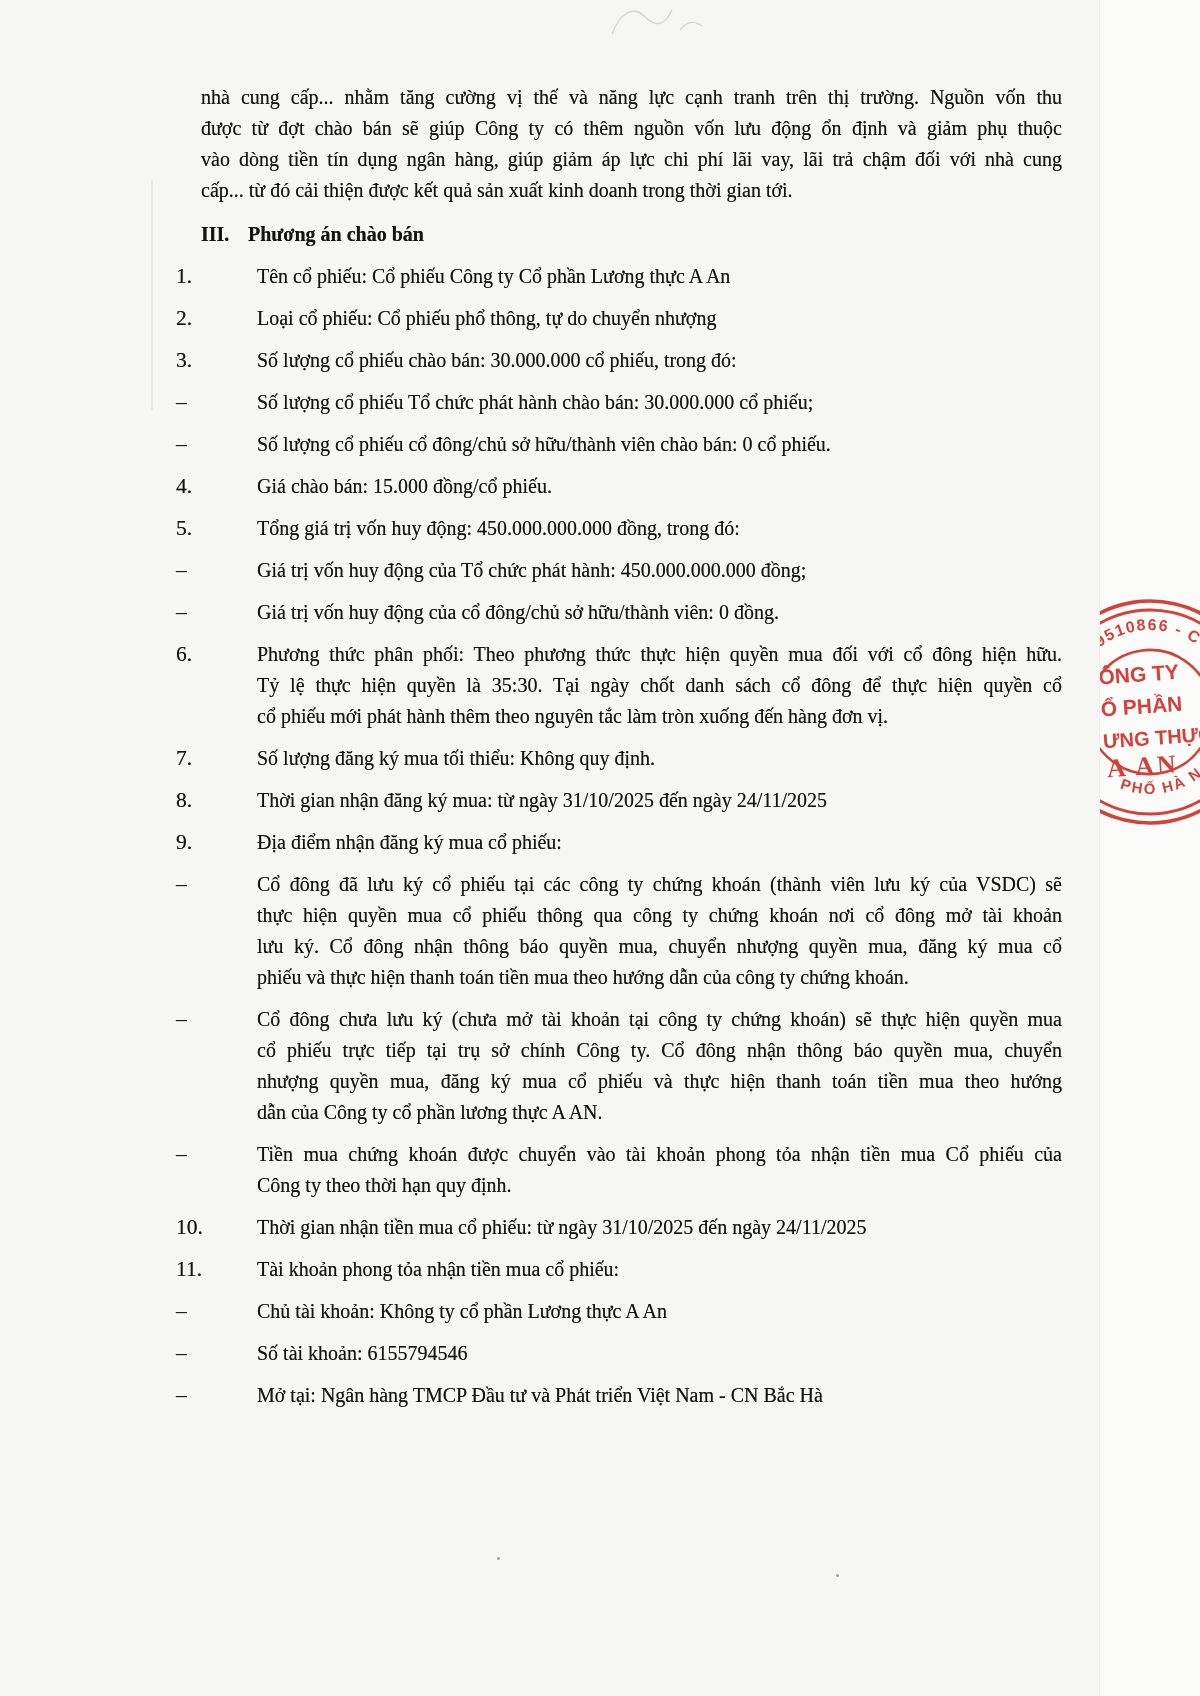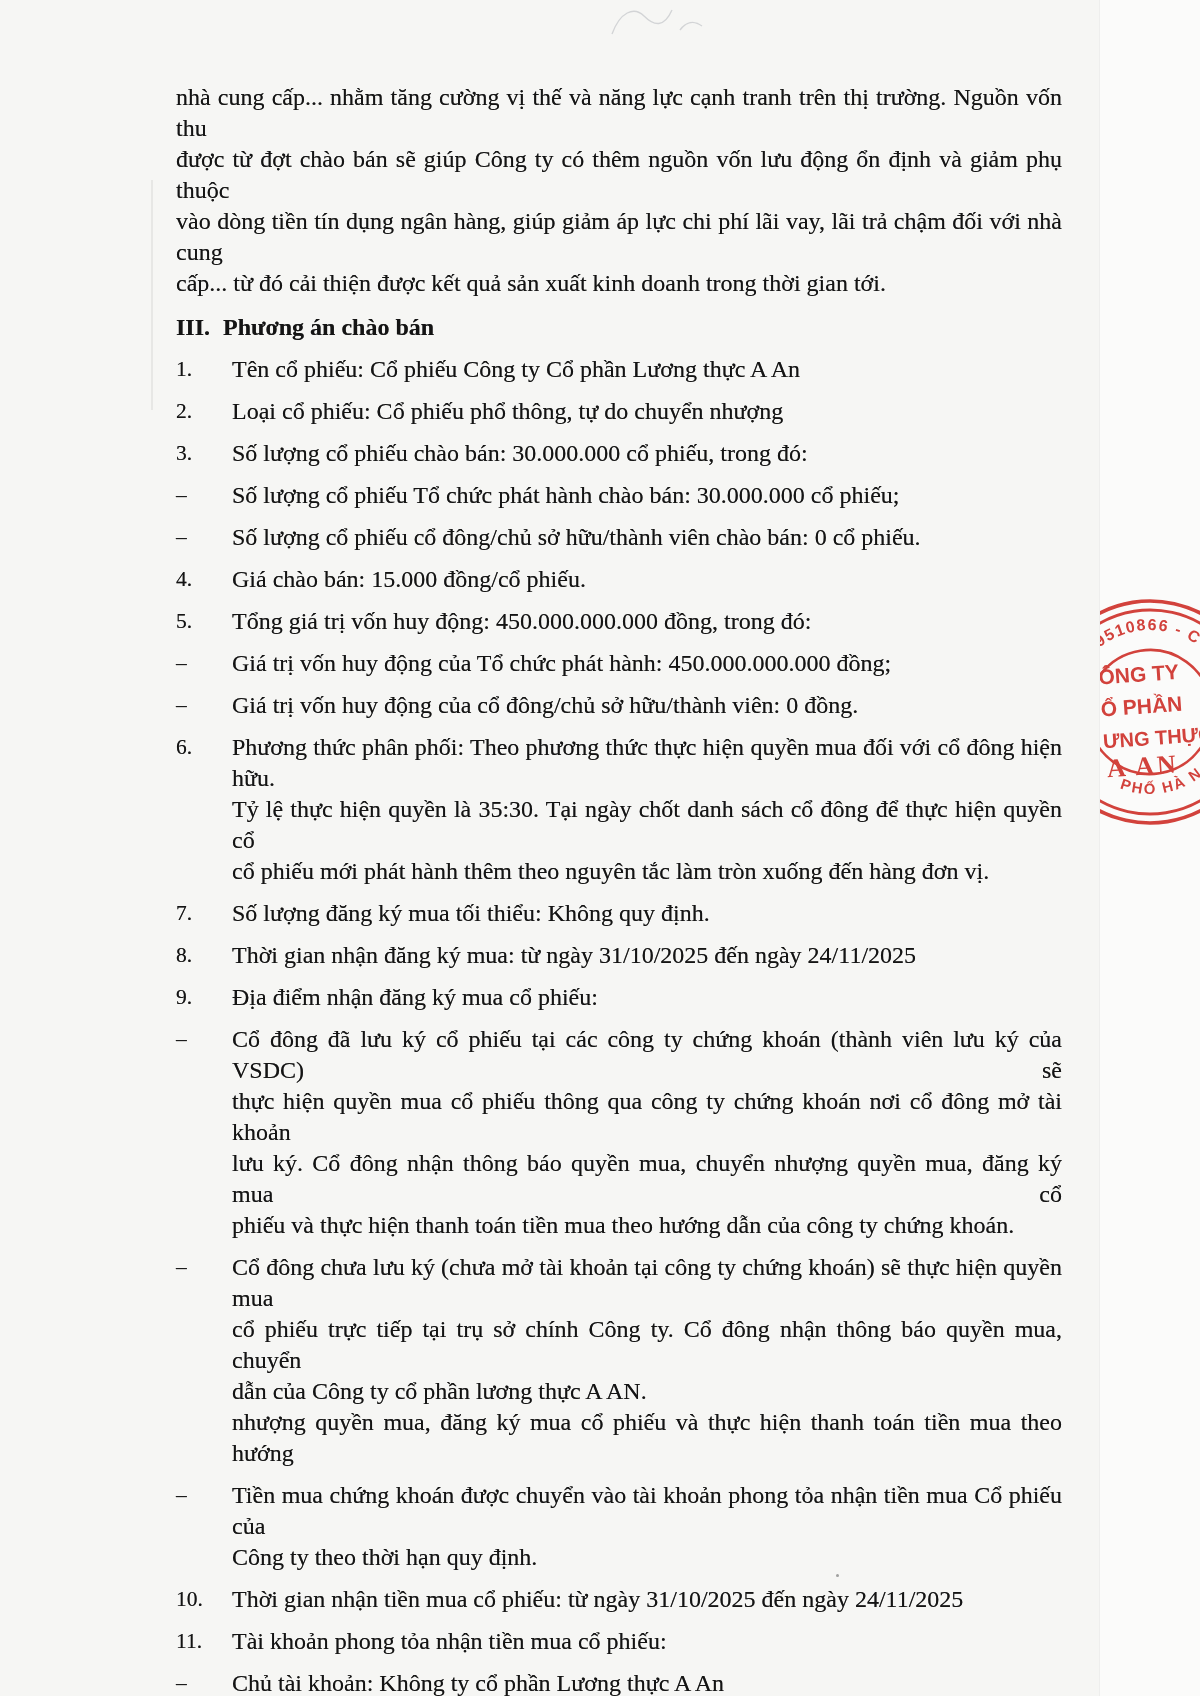--- a/index.html
+++ b/index.html
@@ -20,23 +20,24 @@
   }
   .scan-noise-top{position:absolute;left:600px;top:0;opacity:.45;}
   .speck{position:absolute;width:3px;height:3px;border-radius:50%;background:#5a5a5a;opacity:.55;}
 
   .doc{
     position:absolute;left:0;top:0;width:1200px;
     padding:82px 0 0 176px;box-sizing:border-box;
   }
   .content{width:886px;}
   .ln{
-    font-size:24px;line-height:31px;
+    font-size:20px;line-height:31px;
     text-align:justify;
     text-shadow:0 0 .5px rgba(0,0,0,.55);
+    margin-left:25px;
   }
   .jl{text-align-last:justify;}
   .heading{display:flex;margin-top:13px;font-weight:bold;}
   .heading .hmark{width:47px;flex:none;}
   .item{display:flex;margin-top:11px;}
   .marker{
     width:56px;flex:none;font-size:21.5px;line-height:31px;
     text-shadow:0 0 .5px rgba(0,0,0,.55);
   }
   .itext{flex:1;min-width:0;}
@@ -162,22 +163,22 @@
         <div class="ln jl">thực hiện quyền mua cổ phiếu thông qua công ty chứng khoán nơi cổ đông mở tài khoản</div>
         <div class="ln jl">lưu ký. Cổ đông nhận thông báo quyền mua, chuyển nhượng quyền mua, đăng ký mua cổ</div>
         <div class="ln">phiếu và thực hiện thanh toán tiền mua theo hướng dẫn của công ty chứng khoán.</div>
       </div>
     </div>
     <div class="item">
       <div class="marker">–</div>
       <div class="itext">
         <div class="ln jl">Cổ đông chưa lưu ký (chưa mở tài khoản tại công ty chứng khoán) sẽ thực hiện quyền mua</div>
         <div class="ln jl">cổ phiếu trực tiếp tại trụ sở chính Công ty. Cổ đông nhận thông báo quyền mua, chuyển</div>
+        <div class="ln jl">nhượng quyền mua, đăng ký mua cổ phiếu và thực hiện thanh toán tiền mua theo hướng</div>
         <div class="ln">dẫn của Công ty cổ phần lương thực A AN.</div>
-        <div class="ln jl">nhượng quyền mua, đăng ký mua cổ phiếu và thực hiện thanh toán tiền mua theo hướng</div>
       </div>
     </div>
     <div class="item">
       <div class="marker">–</div>
       <div class="itext">
         <div class="ln jl">Tiền mua chứng khoán được chuyển vào tài khoản phong tỏa nhận tiền mua Cổ phiếu của</div>
         <div class="ln">Công ty theo thời hạn quy định.</div>
       </div>
     </div>
     <div class="item">

